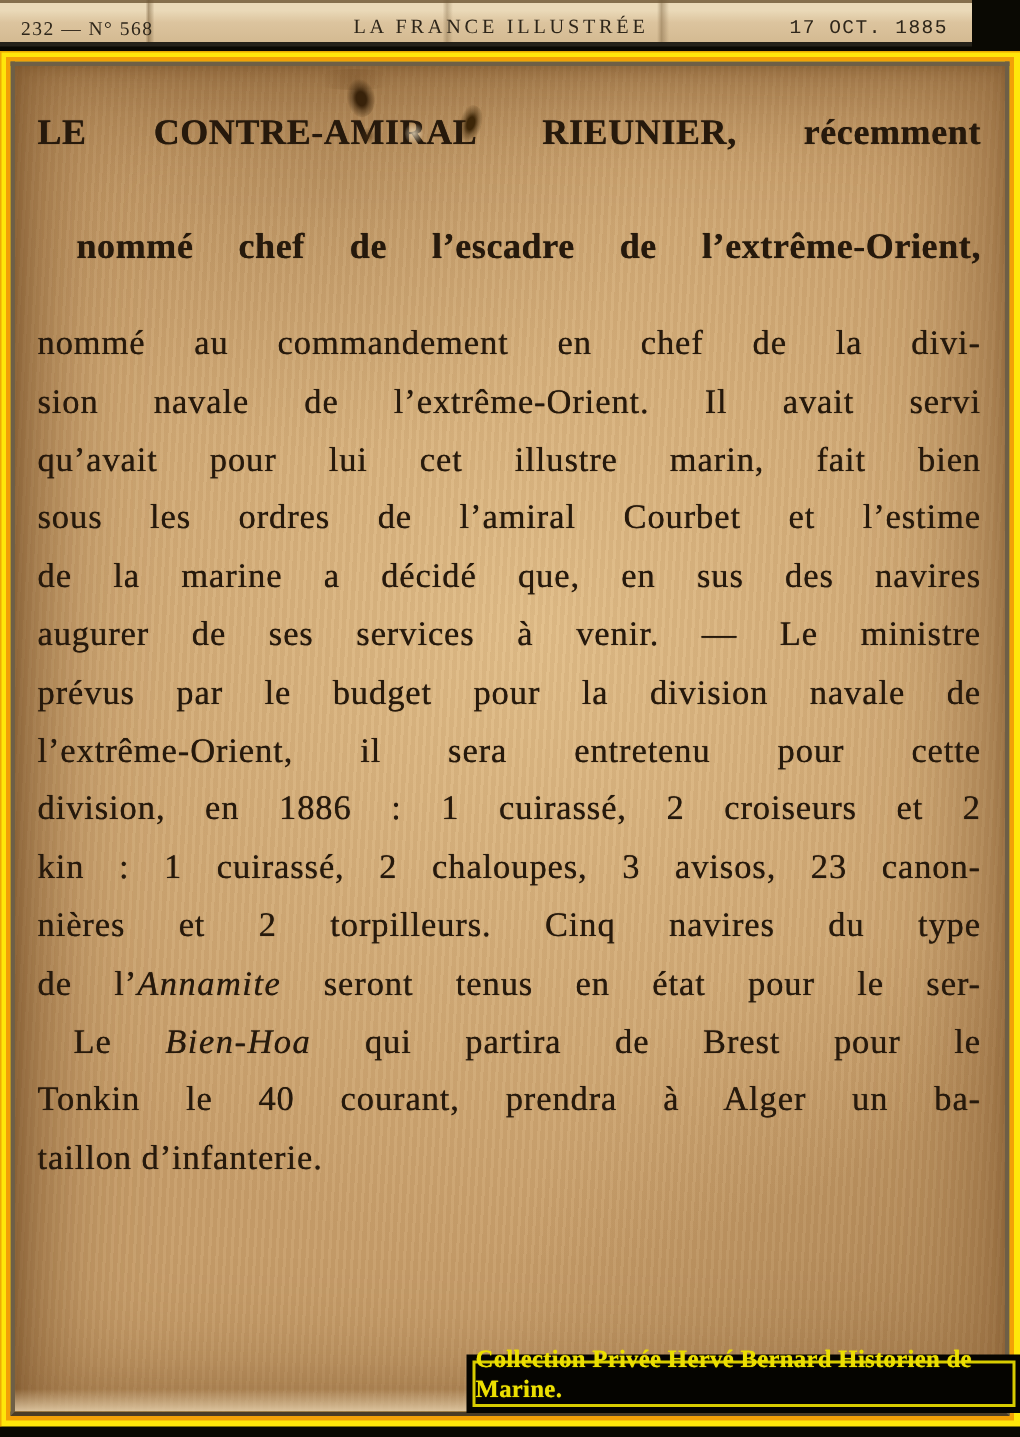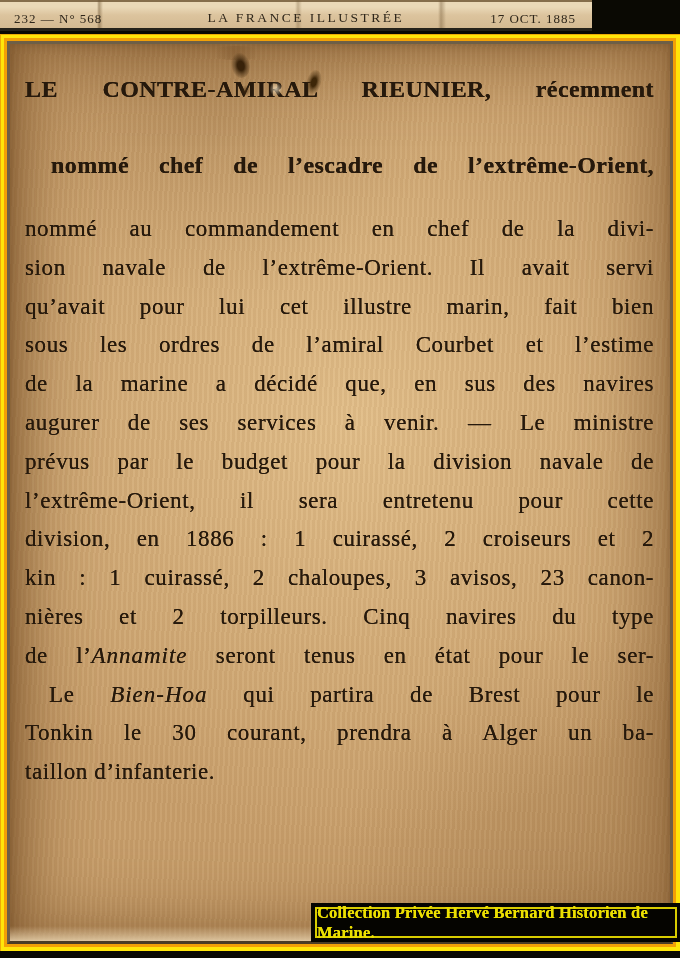--- a/index.html
+++ b/index.html
@@ -6,36 +6,36 @@
   .page{
     position:relative;
     width:680px;height:958px;
     margin:0 auto;
     background:#0a0903;
     overflow:hidden;
     font-family:"Liberation Serif","DejaVu Serif",serif;
   }
   
   .header{
-    position:absolute;top:0;left:0;width:592px;height:31px;
+    position:absolute;top:0;left:0;width:648px;height:31px;
     box-sizing:border-box;
     border-top:2px solid rgba(105,84,52,.75);
     border-bottom:3px solid #25221a;
     background:
       linear-gradient(90deg, rgba(0,0,0,0) 97px, rgba(110,85,50,.5) 99px, rgba(110,85,50,0) 103px),
       linear-gradient(90deg, rgba(0,0,0,0) 295px, rgba(120,95,60,.35) 298px, rgba(120,95,60,0) 302px),
       linear-gradient(90deg, rgba(0,0,0,0) 438px, rgba(120,95,60,.45) 441px, rgba(120,95,60,0) 446px),
       linear-gradient(90deg, rgba(0,0,0,0) 670px, rgba(72,56,36,.85) 673px, rgba(72,56,36,.85) 680px),
       linear-gradient(180deg,#ead9b8 0 5px,#dcc49e 13px,#d4ba92 100%);
     color:#2e261a;
     font-size:13px;
   }
   .header .h-left{position:absolute;left:14px;top:9px;letter-spacing:1px;}
   .header .h-center{position:absolute;left:0;right:0;top:8px;text-align:center;letter-spacing:2.5px;font-size:13.5px;padding-left:20px;}
-  .header .h-right{position:absolute;right:16px;top:9px;letter-spacing:1px;}
+  .header .h-right{position:absolute;right:16px;top:9px;letter-spacing:1px;font-family:Liberation Mono, monospace;}
 
   
   .frame{
     position:absolute;top:34px;left:0;width:680px;height:917px;
     box-sizing:border-box;
     background:var(--border-yellow,#ffe60a);
     padding:4px;
     box-shadow:inset 1px 1px 0 rgba(215,100,0,.45);
   }
   .frame-line{
@@ -104,21 +104,21 @@
   .line .sc{font-variant:small-caps;}
 
   
   .banner{
     position:absolute;right:3px;top:907px;width:362px;height:31px;
     box-sizing:border-box;
     background:var(--banner-bg,#050400);
     border:2px solid #d8cc00;
     box-shadow:0 0 0 4px #050400;
     z-index:6;
-    display:flex;align-items:center;justify-content:center;
+    display:flex;align-items:flex-end;justify-content:center;
     color:var(--banner-text,#ecdf00);
     font-weight:bold;font-size:16.5px;letter-spacing:.2px;
     text-shadow:0 0 .6px currentColor;
   }
 </style>
 </head>
 <body>
 
 <div class="page">
 
@@ -152,21 +152,21 @@
               <div class="line">augurer de ses services à venir. — Le ministre</div>
               <div class="line">prévus par le budget pour la division navale de</div>
               <div class="line">l’extrême-Orient, il sera entretenu pour cette</div>
               <div class="line">division, en 1886 : 1 cuirassé, 2 croiseurs et 2</div>
               <div class="line">kin : 1 cuirassé, 2 chaloupes, 3 avisos, 23 canon-</div>
               <div class="line">nières et 2 torpilleurs. Cinq navires du type</div>
               <div class="line">de l’<i>Annamite</i> seront tenus en état pour le ser-</div>
             </div>
           <div class="para">
               <div class="line para-first">Le <i>Bien-Hoa</i> qui partira de Brest pour le</div>
-              <div class="line">Tonkin le 30 courant, prendra à Alger un ba-</div>
+              <div class="line">Tonkin le 40 courant, prendra à Alger un ba-</div>
               <div class="line para-last">taillon d’infanterie.</div>
             </div>
 
         </div>
       </div>
     </div>
   </div>
 
   <div class="banner">
     <span>Collection Privée Hervé Bernard Historien de Marine.</span>

